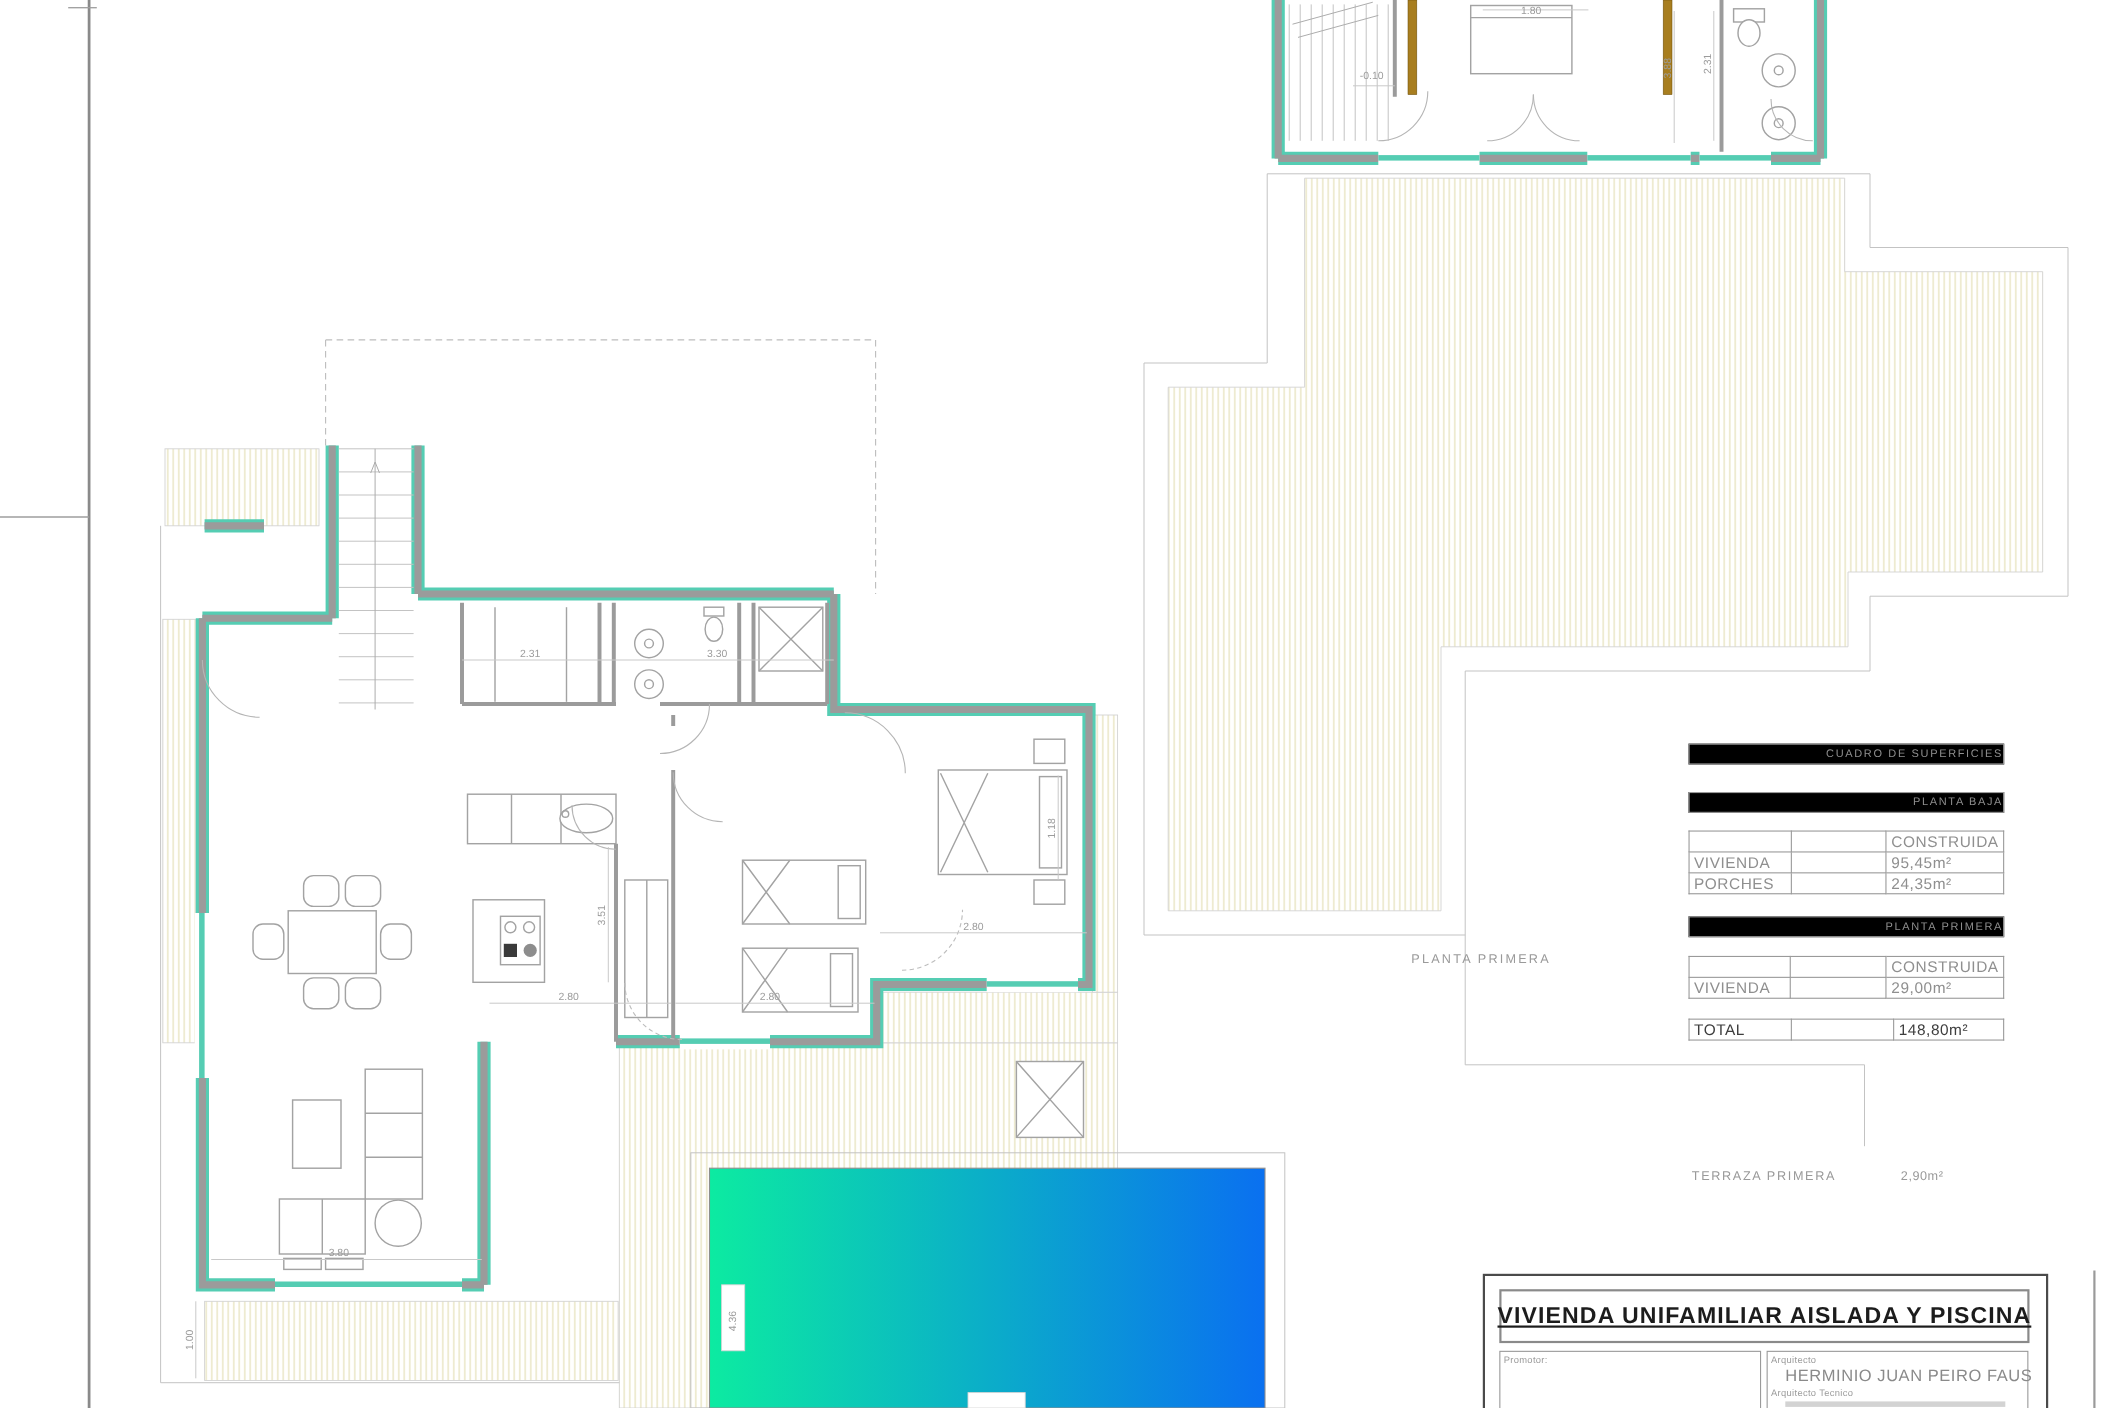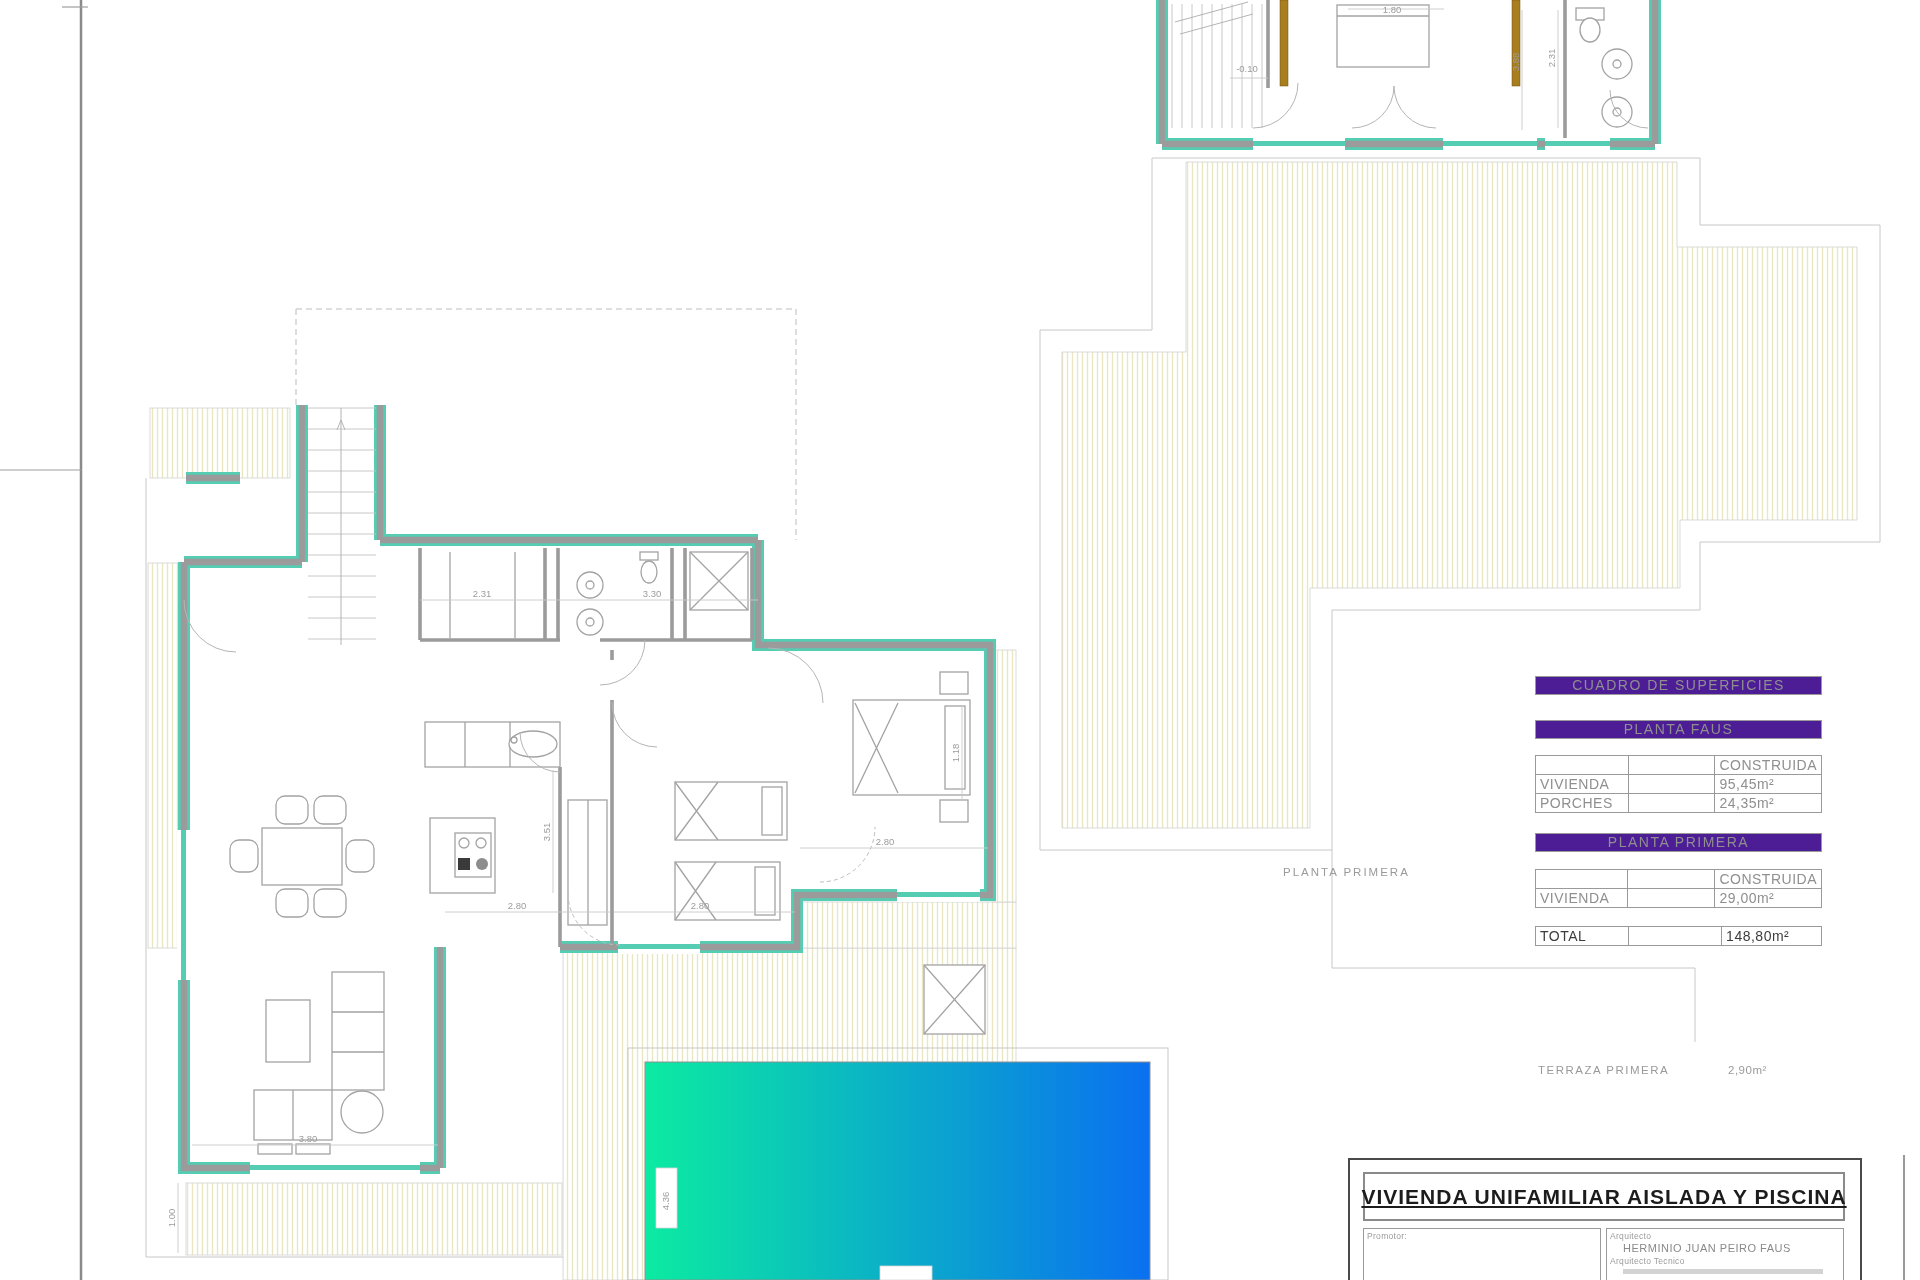--- a/index.html
+++ b/index.html
@@ -20,40 +20,40 @@
   .arc{stroke:#B5B5B5;stroke-width:1;fill:none}
   .arcd{stroke:#BDBDBD;stroke-width:1;fill:none;stroke-dasharray:4 3}
   .hatcharea{fill:url(#hatchV);stroke:#D2D2D2;stroke-width:0.8}
   .winw{fill:#ffffff;stroke:none}
   .wint{fill:#55CDB3;stroke:none}
   .wood{fill:#A87E1F;stroke:#6E510E;stroke-width:0.5}
 
   
   #stable{position:absolute;left:1535px;top:676px;width:287px;color:#8F8F8F;}
   .tbox{position:absolute;left:0;width:285px;border:1px solid #9A9A9A;height:17px;line-height:17px;
-        text-align:center;font-size:14px;letter-spacing:1.5px;background:#4c1d95;}
+        text-align:right;font-size:10px;letter-spacing:1.5px;background:#000000;}
   table.t{border-collapse:collapse;position:absolute;left:0;background:#fff;}
   table.t td{border:1px solid #9A9A9A;height:18px;padding:0 4px;font-size:14px;letter-spacing:.5px;}
   td.c1{width:85px} td.c2{width:88px} td.c3{width:92px;text-align:left}
   td.hdr{text-align:center;letter-spacing:1px}
   table.total td{font-weight:normal;color:#3D3D3D;}
 
   .freelabel{position:absolute;color:#9A9A9A;font-size:11.5px;letter-spacing:2px;white-space:nowrap;}
 
   
   #tblock{position:absolute;left:1348px;top:1158px;width:510px;height:122px;border:2px solid #4A4A4A;
           background:#fff;overflow:hidden;}
   #tb-title{position:absolute;left:13px;top:12px;width:478px;height:45px;border:2px solid #8A8A8A;
             display:flex;align-items:center;justify-content:center;font-size:21px;font-weight:bold;
             letter-spacing:1px;color:#1C1C1C;white-space:nowrap;text-decoration:underline;}
   .tb-cell{position:absolute;top:68px;height:70px;border:1px solid #9A9A9A;background:#fff;}
   #tb-left{left:13px;width:236px;}
   #tb-right{left:256px;width:236px;}
   .tb-small{font-size:8.5px;color:#9C9C9C;margin:2px 0 0 3px;letter-spacing:.3px;}
-  .tb-name{font-size:11px;color:#8A8A8A;margin:1px 0 0 16px;letter-spacing:.5px;white-space:nowrap;}
+  .tb-name{font-size:15px;color:#8A8A8A;margin:1px 0 0 16px;letter-spacing:.5px;white-space:nowrap;}
   .tb-partial{height:5px;background:#C4C4C4;opacity:.75;width:200px;margin:3px 0 0 16px;}
   #sheet-edge-r{position:absolute;left:1903px;top:1155px;width:2px;height:125px;background:#9A9A9A;}
 </style>
 </head>
 <body>
 
 <div id="stage">
 
 <svg width="1920" height="1280" viewBox="0 0 1920 1280">
   <defs>
@@ -290,21 +290,21 @@
     <g>
       <rect x="656" y="1168" width="21" height="60" fill="#ffffff" stroke="#D5D5D5" stroke-width="0.8"></rect>
       <text class="dimtext" x="669" y="1201" transform="rotate(-90 669 1201)">4.36</text>
       <rect x="880" y="1266" width="52" height="14" fill="#ffffff" stroke="#D5D5D5" stroke-width="0.8"></rect>
     </g>
   </g>
 </svg>
 
 <div id="stable">
   <div class="tbox" style="top:0">CUADRO DE SUPERFICIES</div>
-  <div class="tbox" style="top:44px">PLANTA FAUS</div>
+  <div class="tbox" style="top:44px">PLANTA BAJA</div>
 
   <table class="t" style="top:79px">
     <tbody>
           <tr>
             <td class="c1"></td>
             <td class="c2"></td>
             <td class="c3 hdr">CONSTRUIDA</td>
           </tr>
     <tr>
             <td class="c1">VIVIENDA</td>

